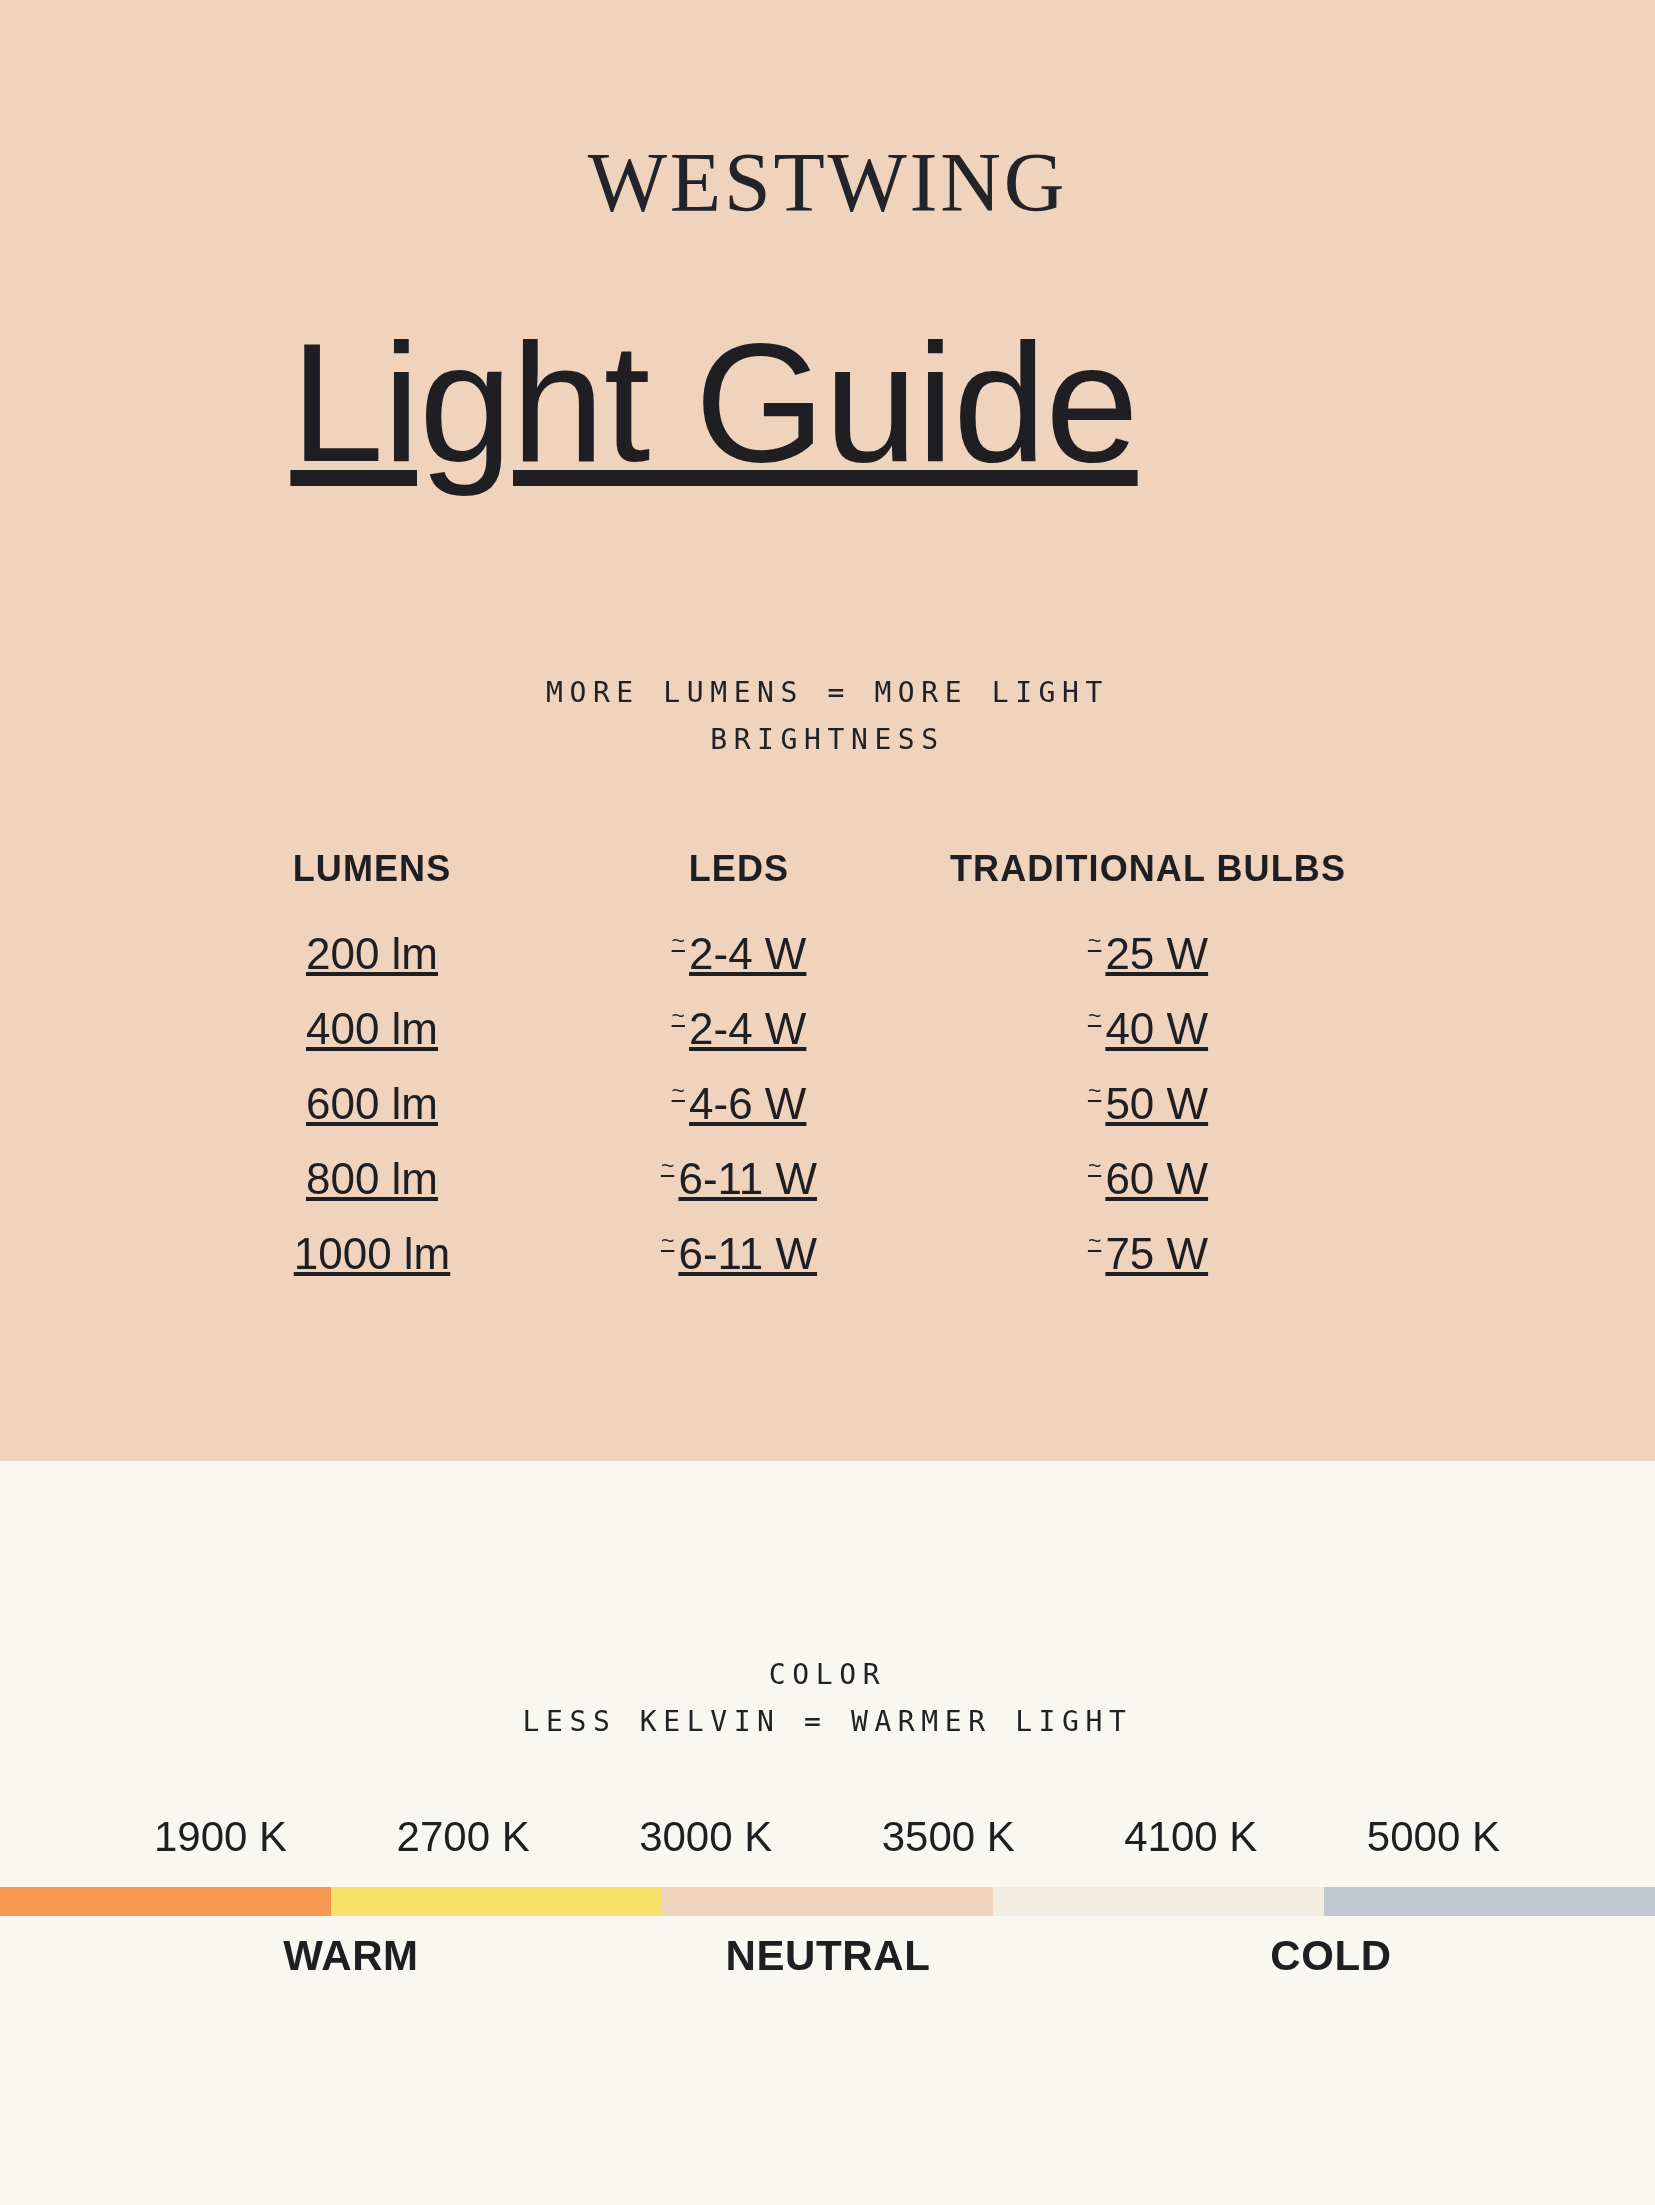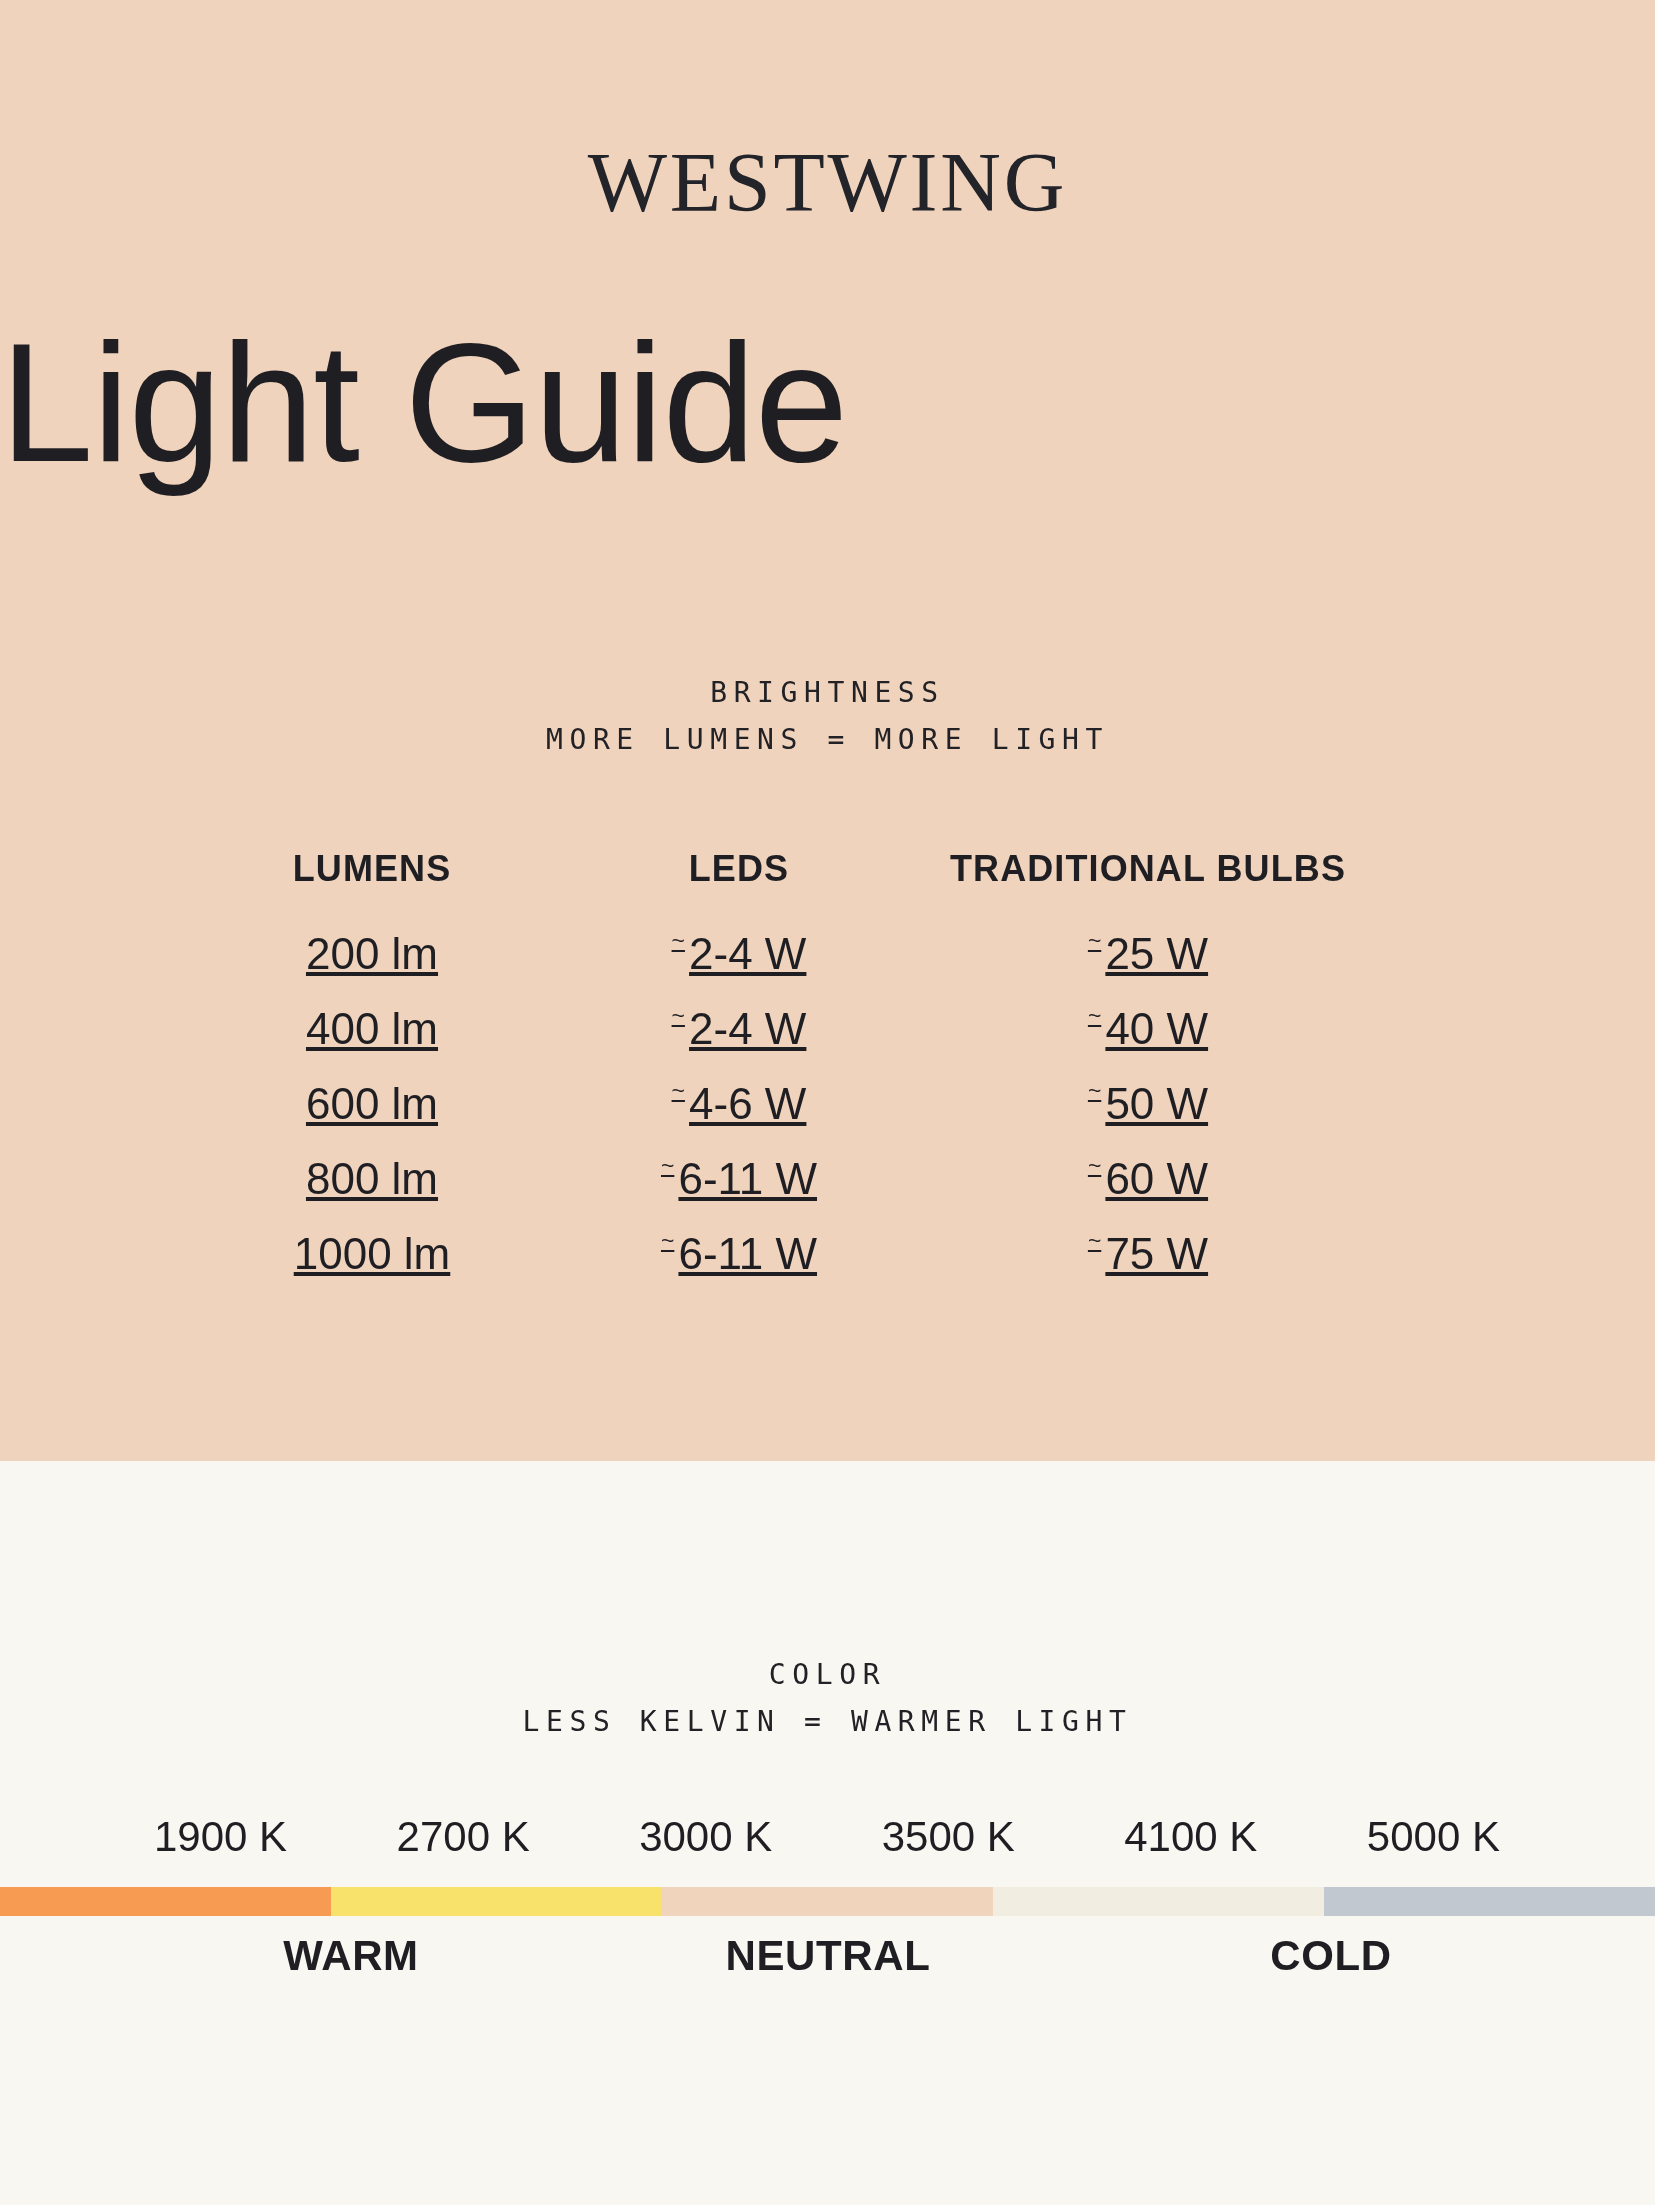--- a/index.html
+++ b/index.html
@@ -35,25 +35,27 @@
     font-size: 84px;
     line-height: 84px;
     letter-spacing: 2.8px;
     color: #23232A;
     white-space: nowrap;
   }
   .page-title {
     position: absolute;
     left: 0; top: 319px;
     width: 1428px;
+    text-align: center;
     font-size: 168px;
     line-height: 168px;
     font-weight: 300;
     letter-spacing: -1.1px;
     white-space: nowrap;
+    text-decoration: underline;
   }
   .mono-heading {
     position: absolute;
     left: 0;
     width: 1655px;
     text-align: center;
     font-family: "DejaVu Sans Mono", monospace;
     font-size: 28px;
     line-height: 47px;
     letter-spacing: 6.6px;
@@ -138,22 +140,22 @@
 <div id="canvas">
 
   <div class="section-top"></div>
   <div class="section-bottom"></div>
 
   <div class="brand-logo">WESTWING</div>
 
   <h1 class="page-title" style="margin:0; font-weight:300;">Light Guide</h1>
 
   <div class="mono-heading brightness">
+    <div>MORE LUMENS = MORE LIGHT</div>
     <div>BRIGHTNESS</div>
-    <div>MORE LUMENS = MORE LIGHT</div>
   </div>
 
   <div class="lumens-table">
     <div class="t-header">
       <div class="t-cell">LUMENS</div>
       <div class="t-cell">LEDS</div>
       <div class="t-cell">TRADITIONAL BULBS</div>
     </div>
 
     <div class="t-row">

